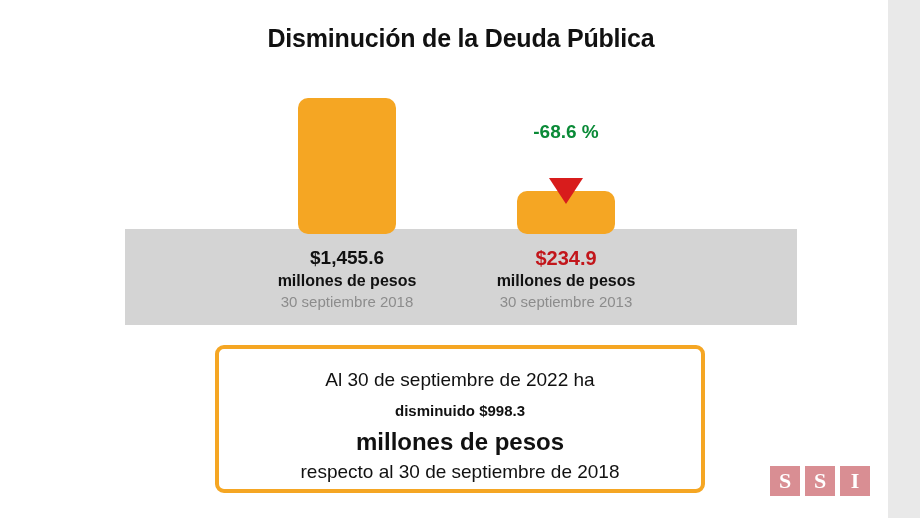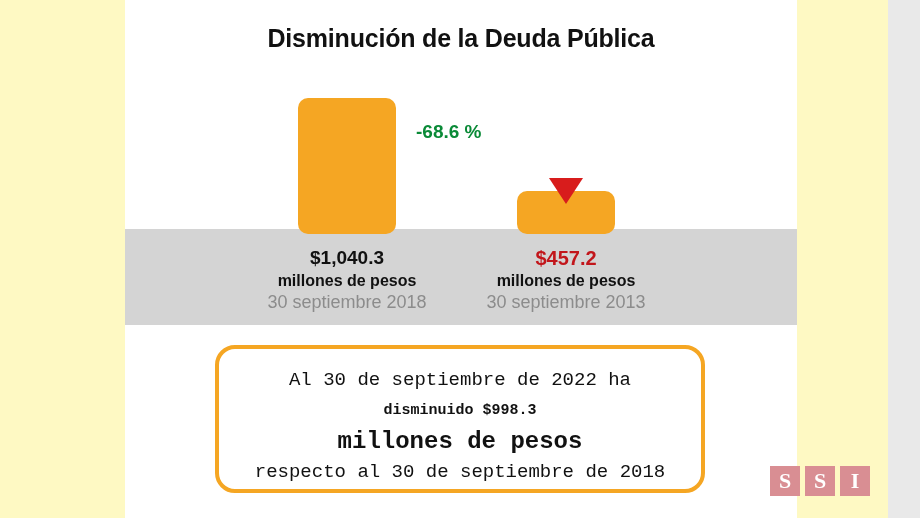--- a/index.html
+++ b/index.html
@@ -10,21 +10,21 @@
     width: 920px;
     height: 518px;
     background: #e9e9e9;
     font-family: "Liberation Sans", sans-serif;
     overflow: hidden;
   }
   #stage {
     position: relative;
     width: 888px;
     height: 518px;
-    background: #fef9c3;
+    background: #ffffff;
   }
   
   .panel {
     position: absolute;
     left: 125px;
     top: 0;
     width: 672px;
     height: 518px;
     background: #ffffff;
   }
@@ -81,31 +81,31 @@
     line-height: 24px;
   }
   .value.red { color: #c2161b; font-size: 20px; }
   .unit {
     font-size: 16px;
     font-weight: bold;
     color: #111111;
     line-height: 22px;
   }
   .date {
-    font-size: 18px;
+    font-size: 15px;
     color: #8c8c8c;
     line-height: 20px;
   }
   
   .decrease {
     position: absolute;
     left: 416px;
     top: 120px;
     width: 300px;
-    text-align: left;
+    text-align: center;
     color: #0a8a37;
     font-size: 19px;
     font-weight: bold;
     line-height: 24px;
   }
   .arrow-down {
     position: absolute;
     left: 549px;
     top: 178px;
     width: 0;
@@ -115,26 +115,25 @@
     border-top: 26px solid #d81c1c;
   }
   
   .callout {
     position: absolute;
     left: 215px;
     top: 345px;
     width: 490px;
     height: 148px;
     border: 4px solid #f5a623;
-    border-radius: 20px;
+    border-radius: 9px;
     background: #ffffff;
     box-sizing: border-box;
     text-align: center;
     padding-top: 16px;
-    font-family: Liberation Mono, monospace;
   }
   .callout .l1 {
     font-size: 19px;
     color: #111111;
     line-height: 30px;
   }
   .callout .l2 {
     font-size: 15px;
     font-weight: bold;
     color: #111111;
@@ -184,27 +183,27 @@
 
   <div class="bar bar-a" style="height: 136px; top: 98px; background: rgb(245, 166, 35);"></div>
   <div class="bar bar-b" style="height: 43px; top: 191px; background: rgb(245, 166, 35);"></div>
 
   <div class="decrease">
     <div>-68.6 %</div>
   </div>
   <div class="arrow-down"></div>
 
   <div class="col col-a">
-    <div class="value">$1,040.3</div>
+    <div class="value">$1,455.6</div>
     <div class="unit">millones de pesos</div>
     <div class="date">30 septiembre 2018</div>
   </div>
 
   <div class="col col-b">
-    <div class="value red">$457.2</div>
+    <div class="value red">$234.9</div>
     <div class="unit">millones de pesos</div>
     <div class="date">30 septiembre 2013</div>
   </div>
 
   <div class="callout">
     <div class="l1">Al 30 de septiembre de 2022 ha</div>
     <div class="l2">disminuido $998.3</div>
     <div class="l3">millones de pesos</div>
     <div class="l4">respecto al 30 de septiembre de 2018</div>
   </div>

